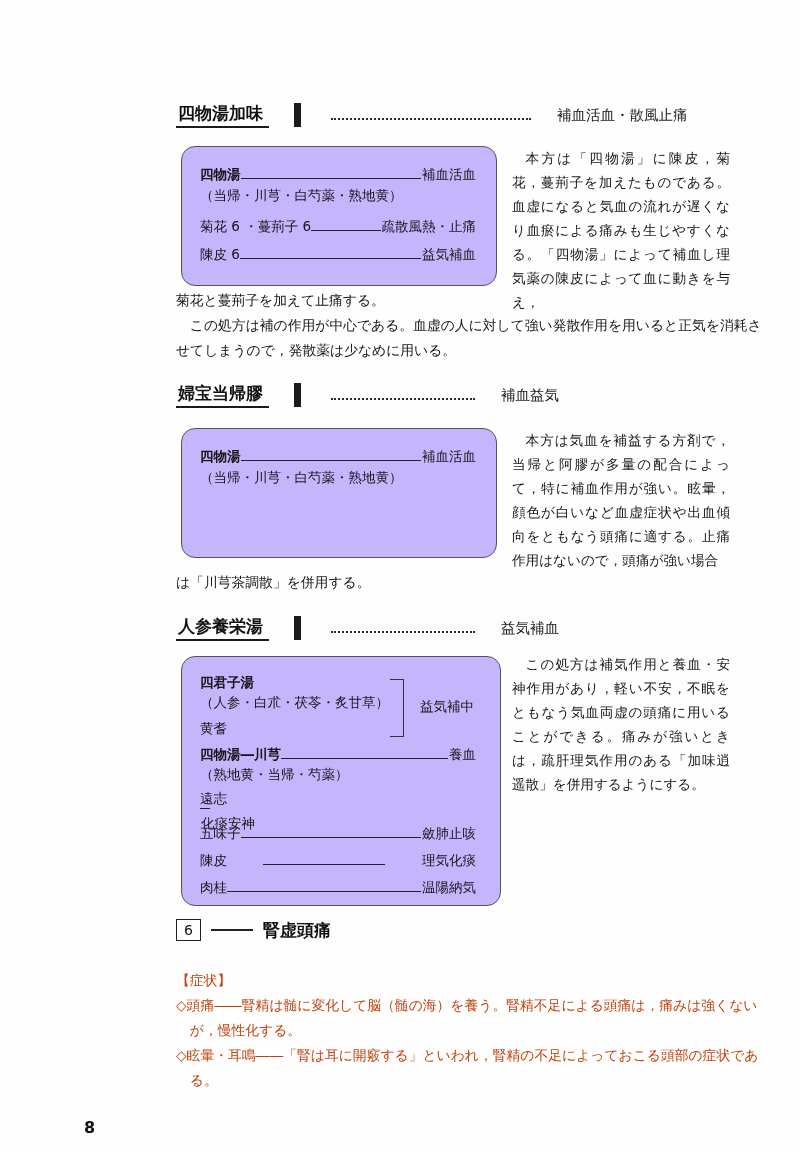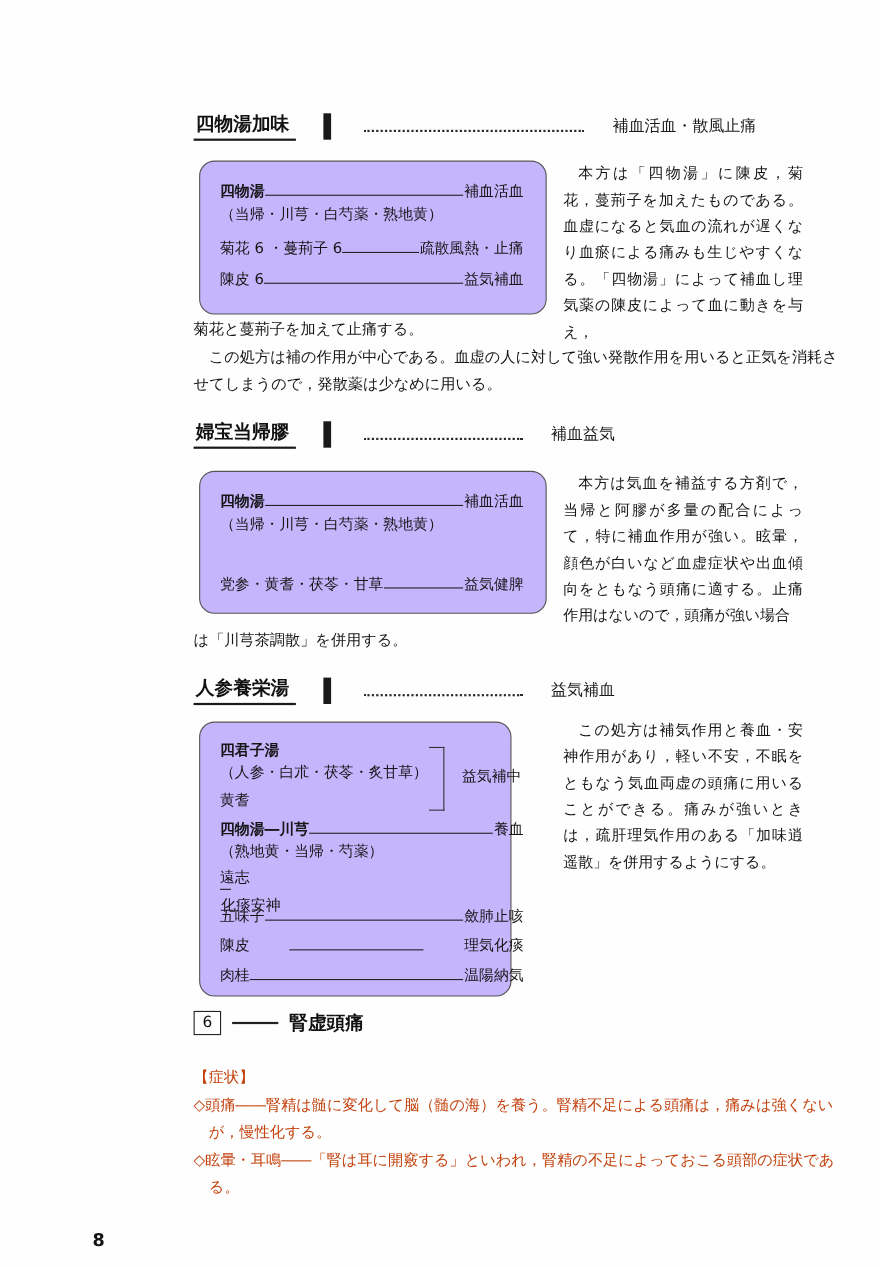--- a/index.html
+++ b/index.html
@@ -240,43 +240,38 @@
     <span class="sec-head-effect">補血益気</span>
   </div>
 
   <div class="fbox" style="left:181px; top:428px; width:316px; height:130px;">
     <div class="frow" style="left:18px; top:18px; width:276px;">
       <span class="lhs bold">四物湯</span>
       <span class="lead"></span>
       <span class="rhs">補血活血</span>
     </div>
     <div class="fsub" style="left:18px; top:39px;">（当帰・川芎・白芍薬・熟地黄）</div>
-    <div class="frow" style="left:18px; top:93px; width:276px;">
-      <span class="lhs">党参・黄耆・茯苓・甘草</span>
-      <span class="lead"></span>
-      <span class="rhs">益気健脾</span>
-    </div>
   </div>
 
   <div class="rcol" style="left:512px; top:428px; width:218px;">
     <p>本方は気血を補益する方剤で，当帰と阿膠が多量の配合によって，特に補血作用が強い。眩暈，顔色が白いなど血虚症状や出血傾向をともなう頭痛に適する。止痛作用はないので，頭痛が強い場合</p>
   </div>
 
   <div class="bpara" style="left:176px; top:570px; width:592px;">
     <p>は「川芎茶調散」を併用する。</p>
   </div>
 
   <div class="sec-head" style="left:176px; top:613px;">
     <span class="sec-head-title">人参養栄湯</span>
     <span class="sec-head-bar"></span>
     <span class="sec-head-dots" style="width:144px;"></span>
     <span class="sec-head-effect">益気補血</span>
   </div>
 
-  <div class="fbox" style="left:181px; top:656px; width:284px; height:250px;">
+  <div class="fbox" style="left:181px; top:656px; width:320px; height:250px;">
 
     <div class="fplain" style="left:18px; top:16px; font-weight:bold;">四君子湯</div>
     <div class="fsub" style="left:18px; top:36px;">（人参・白朮・茯苓・炙甘草）</div>
     <div class="fplain" style="left:18px; top:62px;">黄耆</div>
     <div class="bracket" style="left:208px; top:22px; width:14px; height:58px;"></div>
     <div class="fplain" style="left:238px; top:40px;">益気補中</div>
 
     <div class="frow" style="left:18px; top:88px; width:276px;">
       <span class="lhs bold">四物湯―川芎</span>
       <span class="lead"></span>

